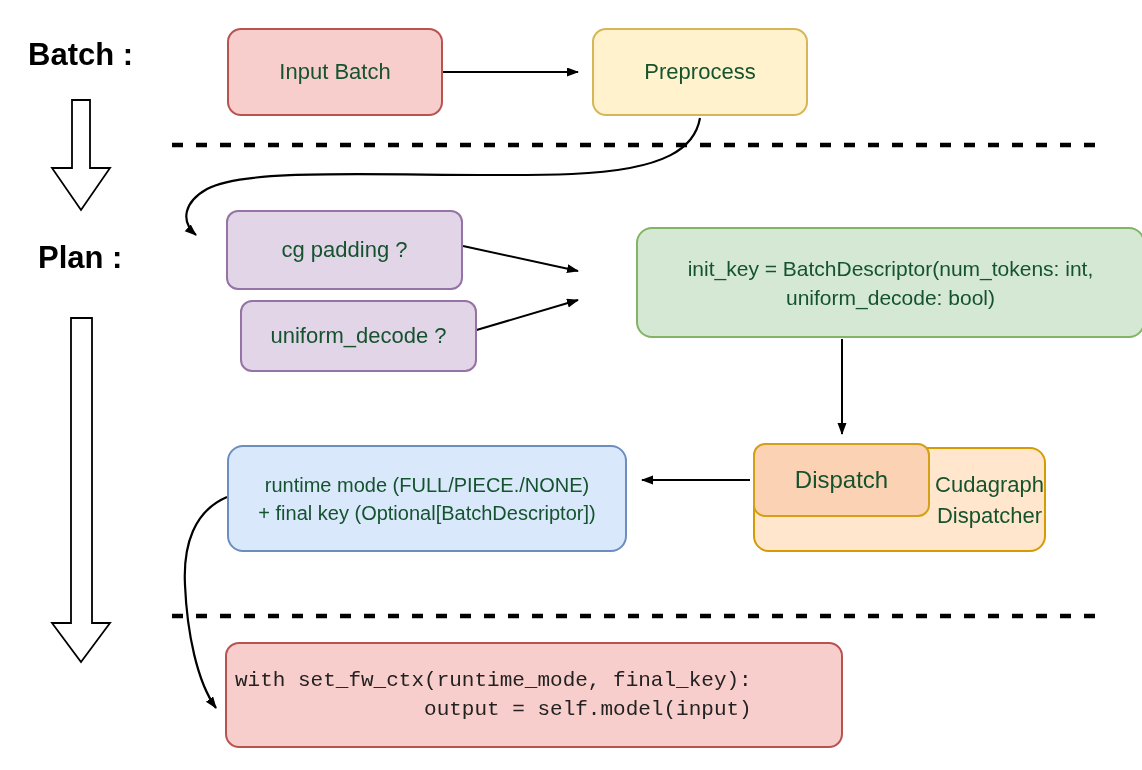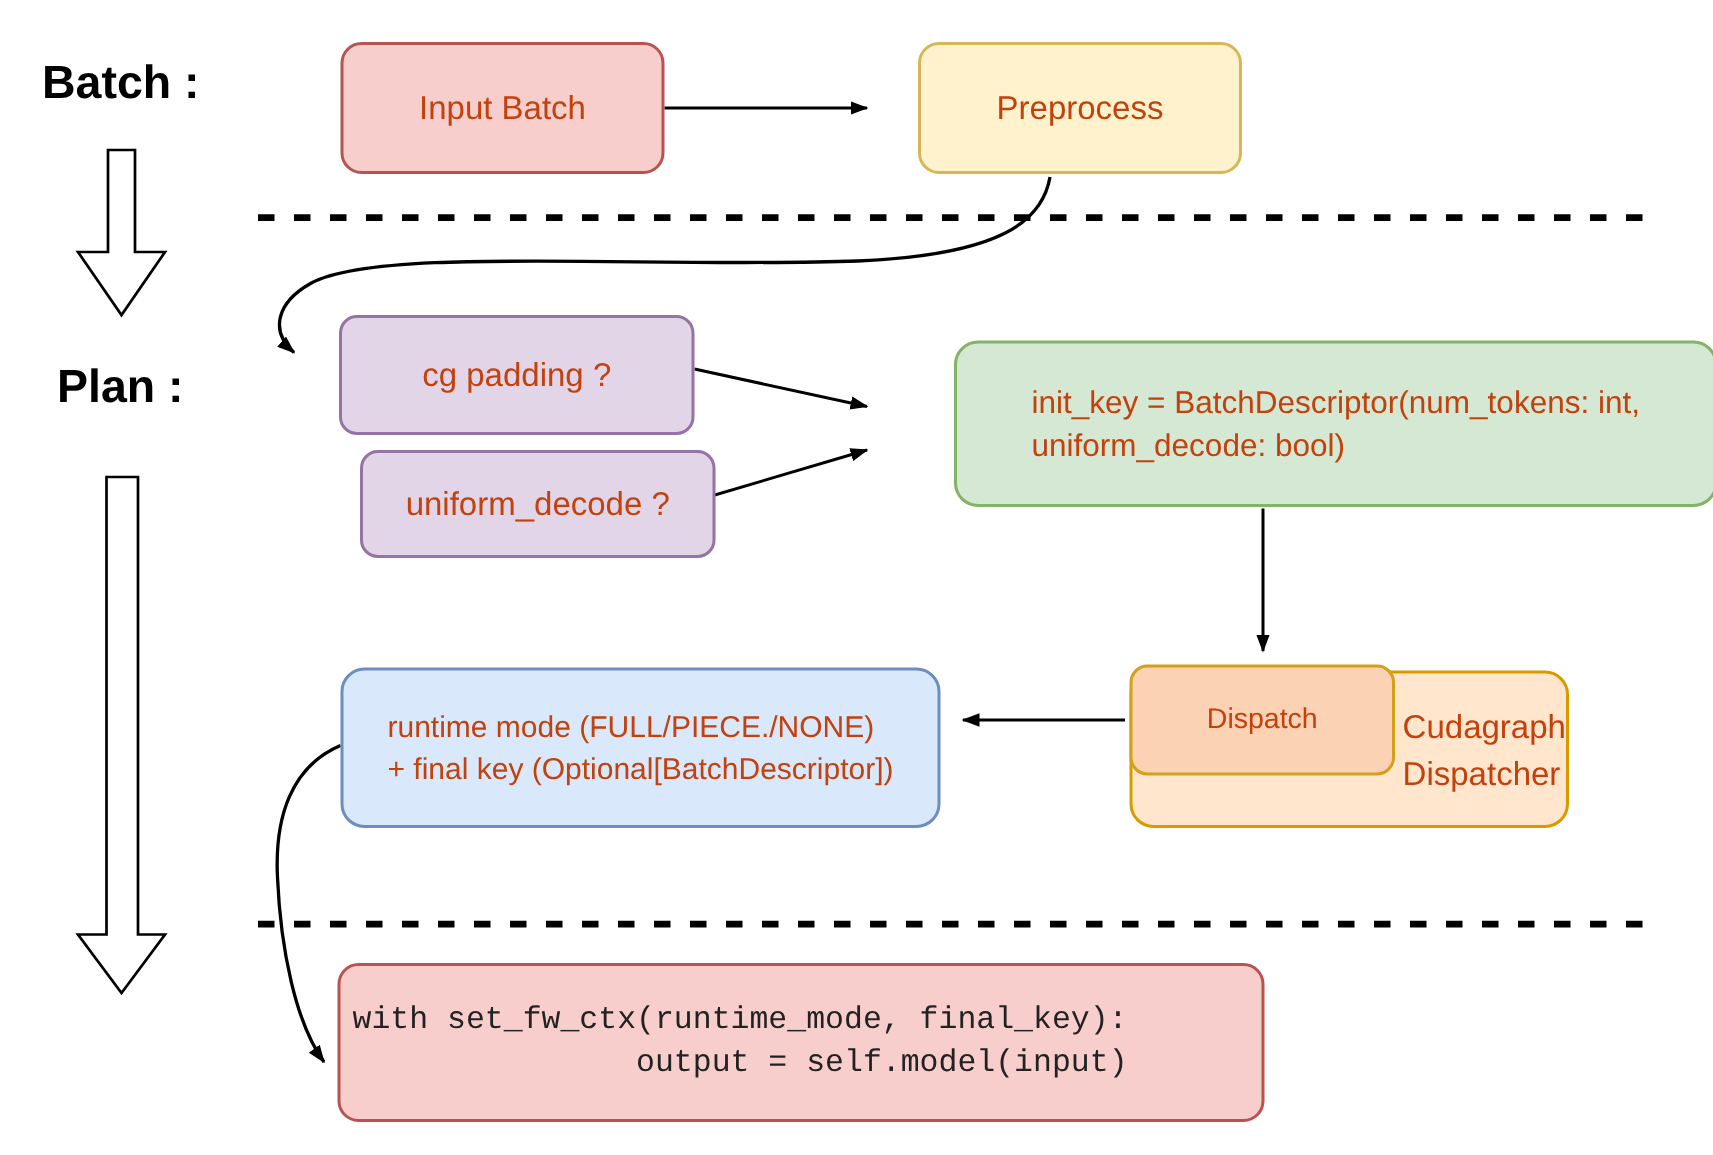--- a/index.html
+++ b/index.html
@@ -8,29 +8,29 @@
     font-family:"Liberation Sans", sans-serif;color:#111;overflow:hidden;
   }
   .layer{position:absolute;left:0;top:0;width:1142px;height:770px;}
   .stage-label{
     position:absolute;font-weight:700;font-size:31px;line-height:36px;
     color:#000;white-space:nowrap;
   }
   .node{
     position:absolute;box-sizing:border-box;border:2px solid #999;
     display:flex;align-items:center;justify-content:center;
-    white-space:pre-line;color:#c2410c;
+    text-align:center;white-space:pre-line;color:#14532d;
   }
   .node-input-batch{left:227px;top:28px;width:216px;height:88px;border-radius:14px;font-size:22px;}
-  .node-preprocess{left:592px;top:28px;width:216px;height:88px;border-radius:14px;font-size:22px;margin-left:20px;}
+  .node-preprocess{left:592px;top:28px;width:216px;height:88px;border-radius:14px;font-size:22px;}
   .node-cg-padding{left:226px;top:210px;width:237px;height:80px;border-radius:12px;font-size:22px;}
   .node-uniform-decode{left:240px;top:300px;width:237px;height:72px;border-radius:12px;font-size:22px;}
   .node-init-key{left:588px;top:227px;width:509px;height:111px;border-radius:16px;font-size:21px;line-height:29px;margin-left:48px;}
   .node-cudagraph{left:753px;top:447px;width:293px;height:105px;border-radius:16px;font-size:22px;line-height:31px;padding-left:180px;}
-  .node-dispatch{left:753px;top:443px;width:177px;height:74px;border-radius:12px;font-size:19px;z-index:2;}
+  .node-dispatch{left:753px;top:443px;width:177px;height:74px;border-radius:12px;font-size:24px;z-index:2;}
   .node-runtime{left:227px;top:445px;width:400px;height:107px;border-radius:16px;font-size:20px;line-height:28px;}
   .node-code{
     left:225px;top:642px;width:618px;height:106px;border-radius:14px;
     font-family:"Liberation Mono", monospace;font-size:21px;line-height:29px;
     white-space:pre;text-align:right;justify-content:flex-start;padding-left:8px;color:#222;
   }
 </style>
 </head>
 <body>
 

